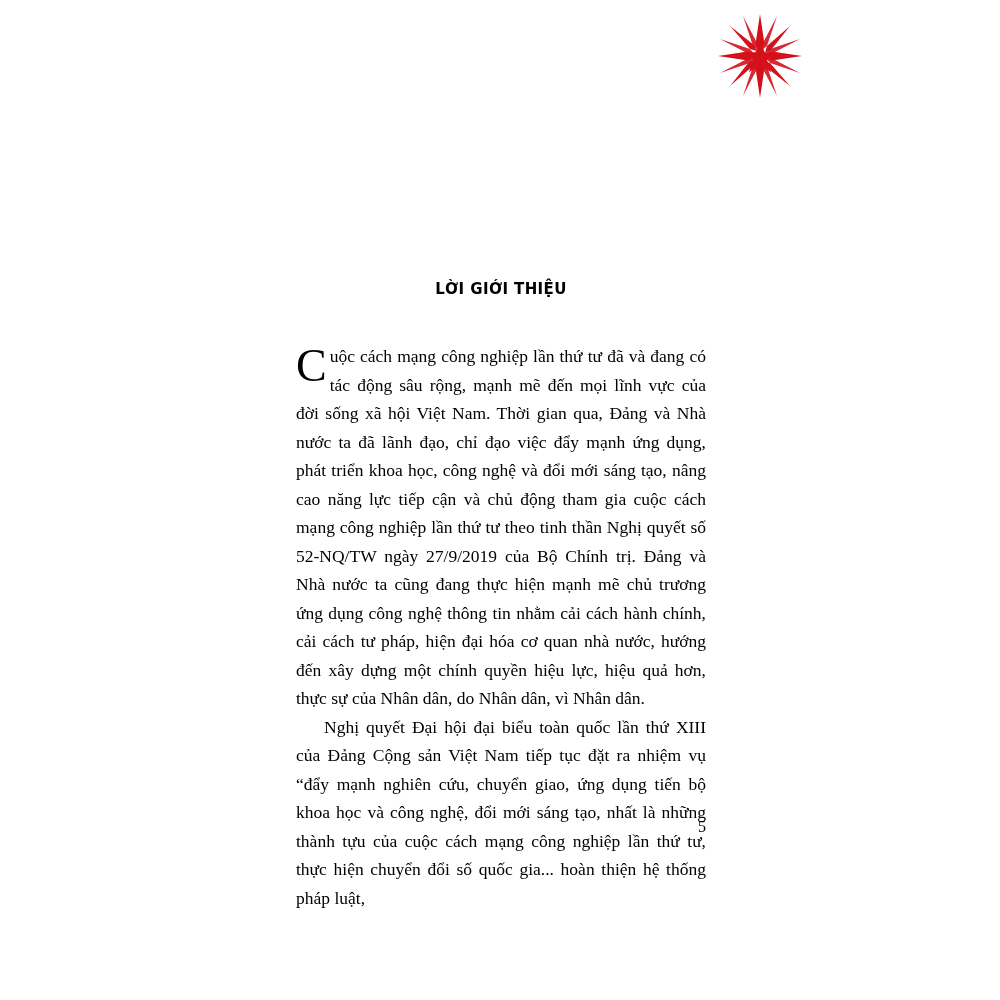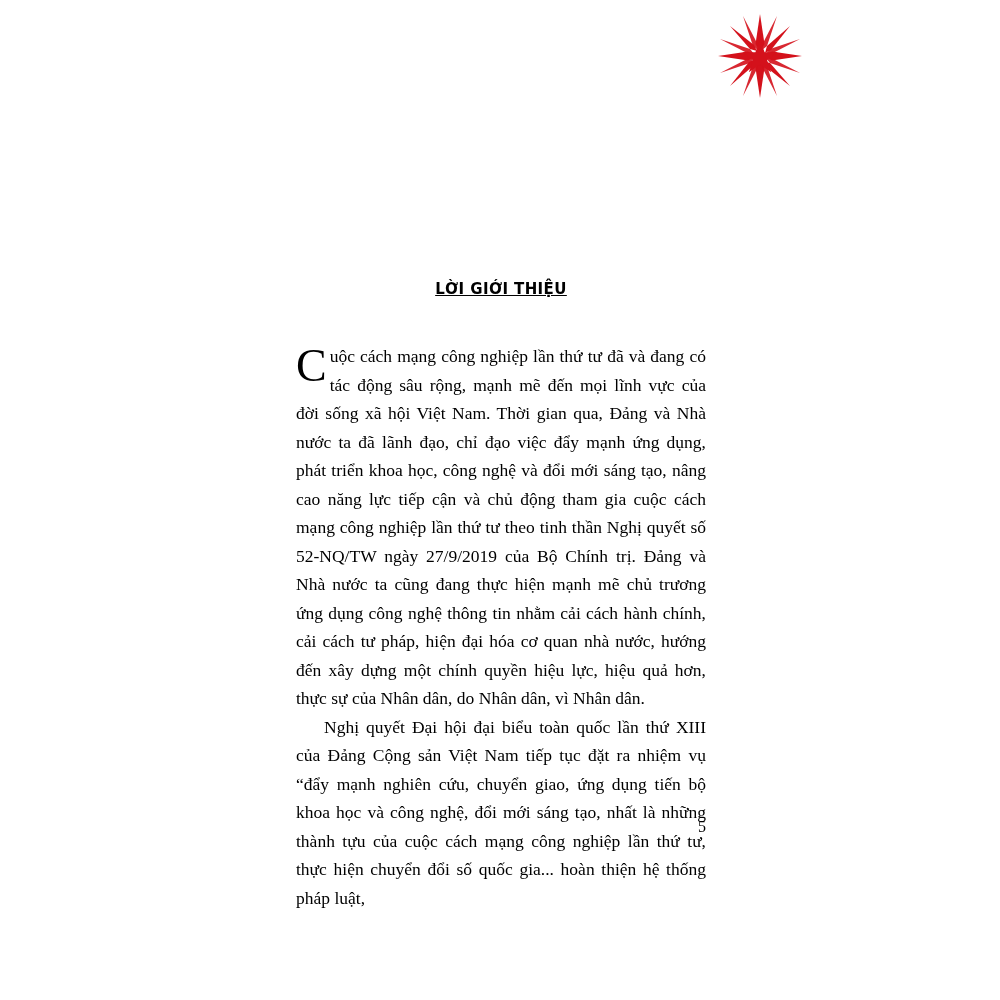--- a/index.html
+++ b/index.html
@@ -42,21 +42,20 @@
   }
 
   .section-title {
     font-family: "DejaVu Sans", sans-serif;
     font-weight: bold;
     font-size: 15px;
     letter-spacing: 0.4px;
     text-align: center;
     margin: 0 0 44px 0;
     color: #000;
-    text-decoration: underline;
   }
 
   .body-par {
     font-size: 17.5px;
     line-height: 28.5px;
     text-align: justify;
     text-justify: inter-word;
     margin: 0;
     hyphens: none;
   }

